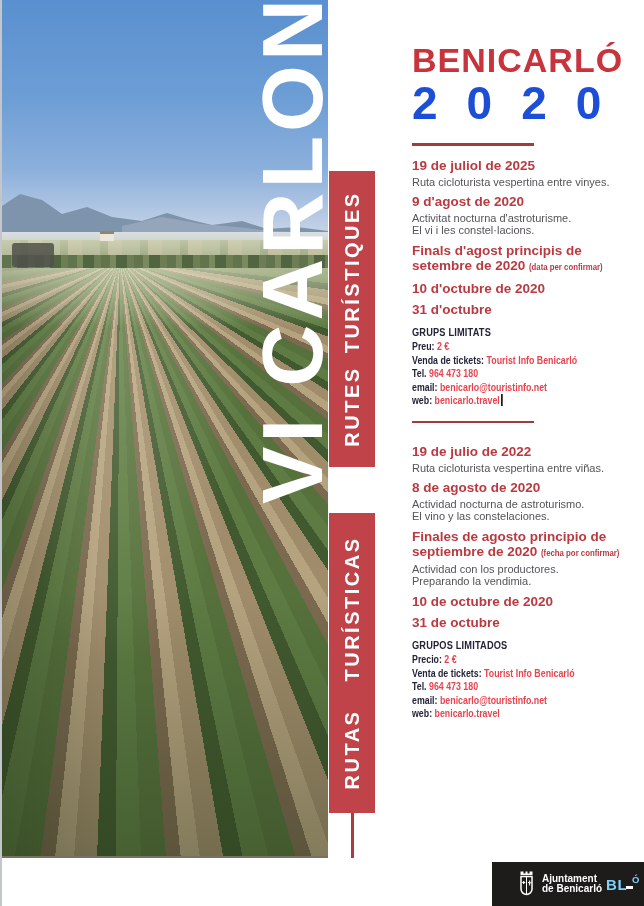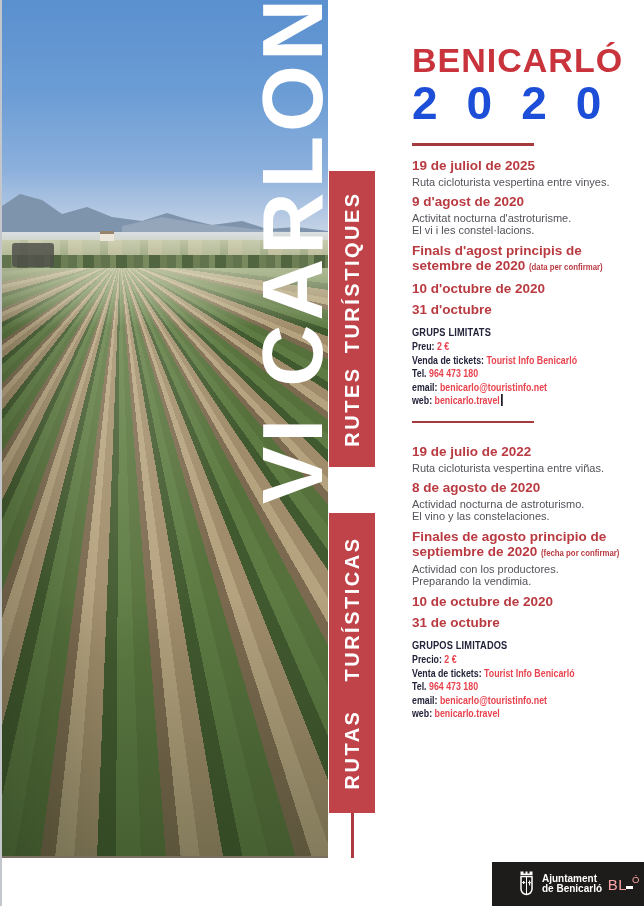--- a/index.html
+++ b/index.html
@@ -78,21 +78,21 @@
   .c-value { color:#e8434e; }
   .caret { display:inline-block; width:2px; height:12px; background:#15151c;
     margin-left:2px; vertical-align:-2px; }
   .divider { width:122px; height:2.5px; background:#a53a3d; margin:13px 0 21px; }
 
   
   .footer { position:absolute; left:490px; top:862px; width:154px; height:44px;
     background:#1d1c1b; display:flex; align-items:center; padding-left:25px; }
   .shield { flex:0 0 auto; }
   .muni { color:#fff; font-size:10px; line-height:10px; font-weight:bold; margin-left:6px; white-space:nowrap; }
-  .blo { color:#fca5a5; font-weight:normal; font-size:15px; letter-spacing:.5px;
+  .blo { color:#7dd3fc; font-weight:bold; font-size:15px; letter-spacing:.5px;
     margin-left:auto; margin-right:5px; position:relative; white-space:nowrap; }
   .blo-foot { display:inline-block; width:7px; height:2.5px; background:#fff; margin-left:-1px; vertical-align:1px; }
   .blo-o { font-size:9.5px; position:relative; top:-7px; left:-1px; }
 </style>
 </head>
 <body>
 
 <div class="page">
 
   <div class="photo">

